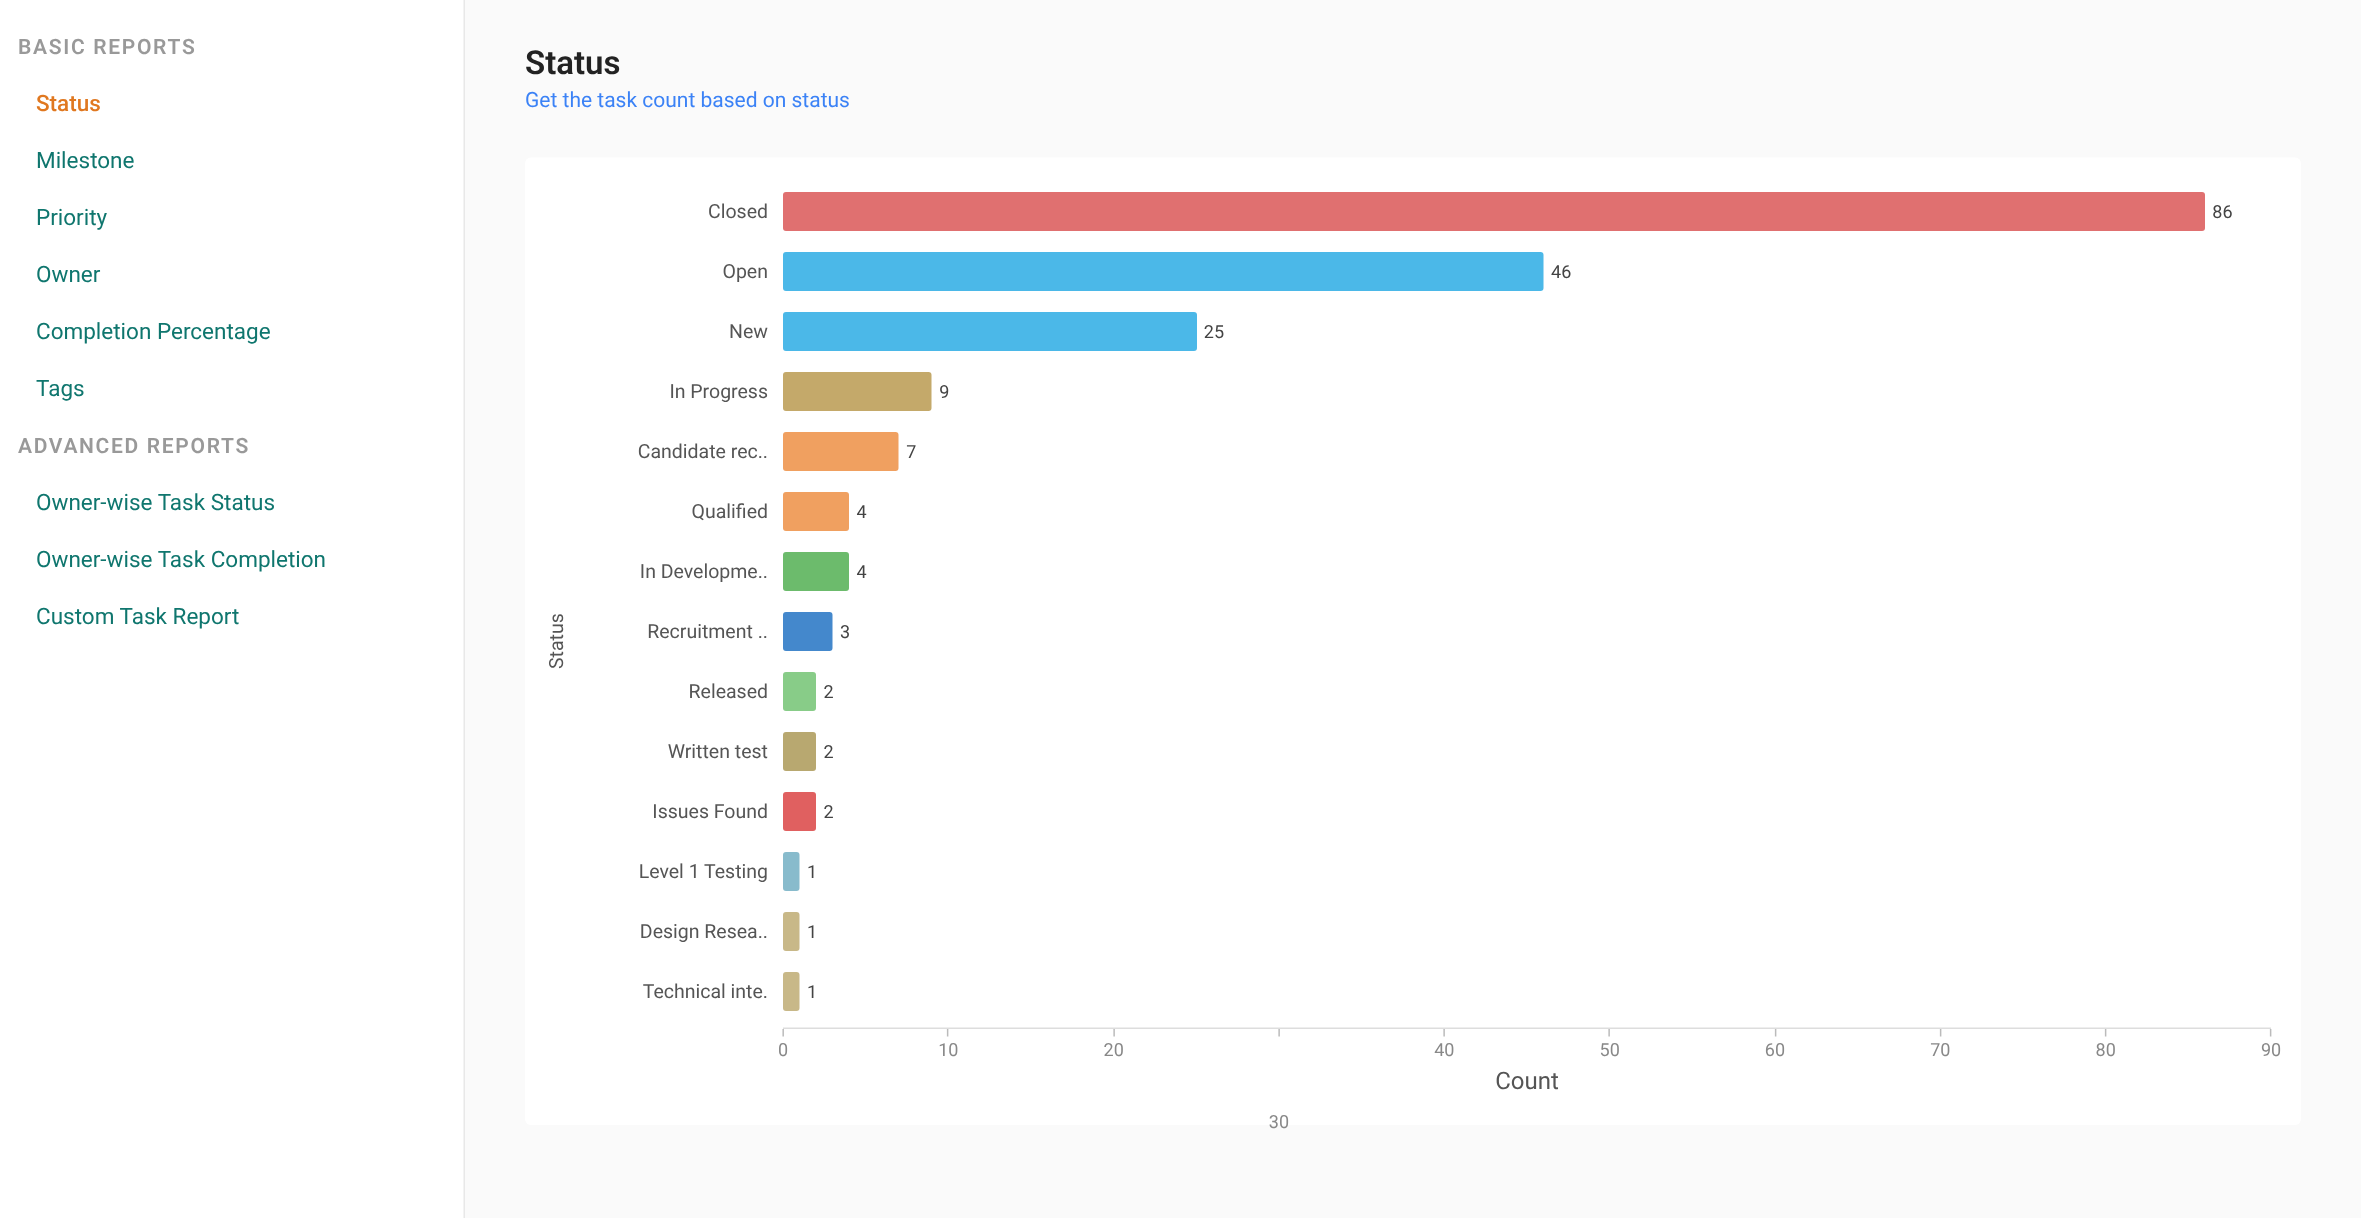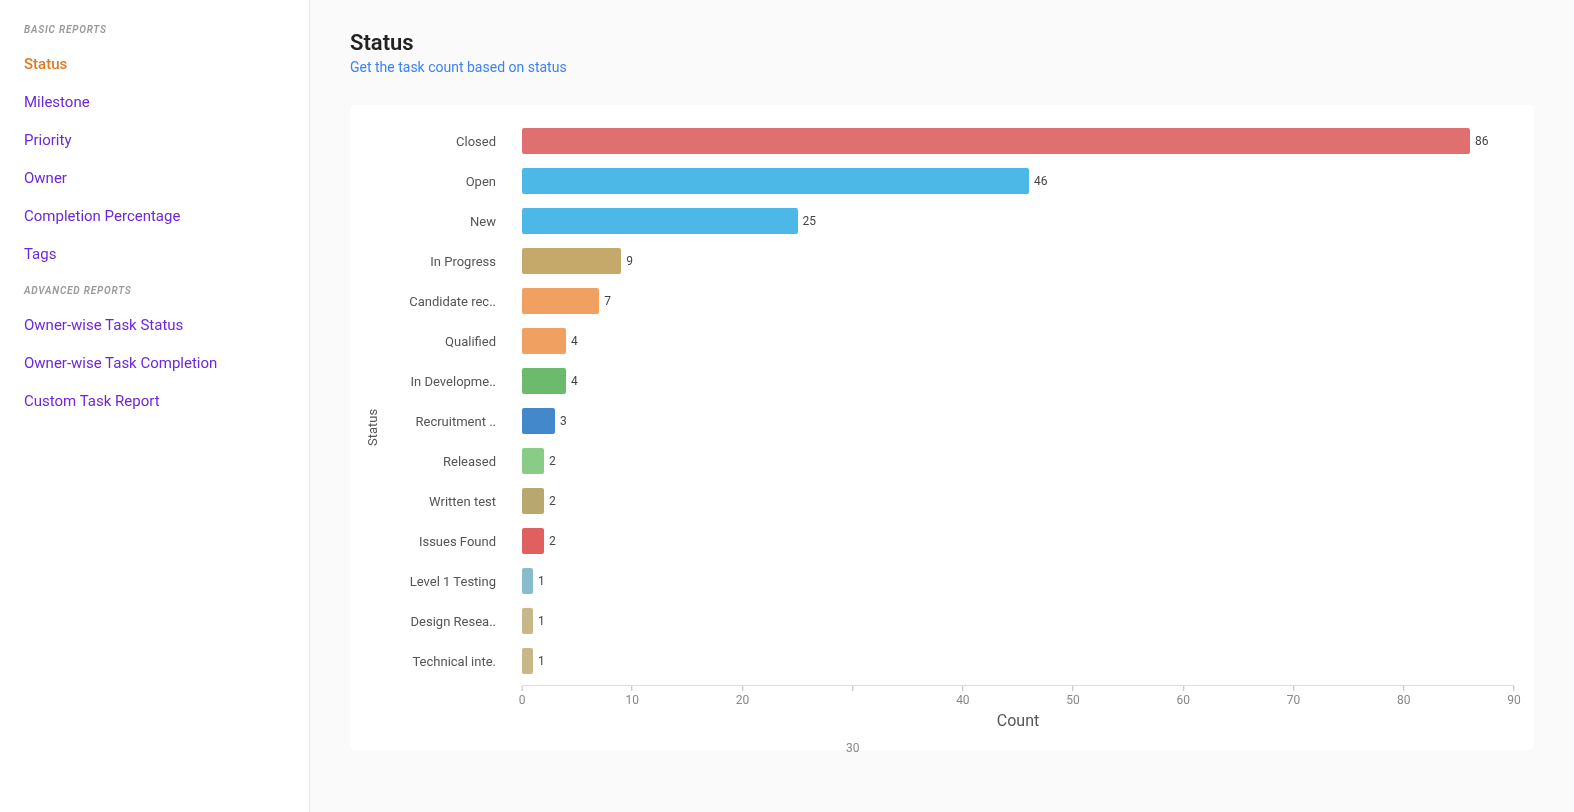--- a/index.html
+++ b/index.html
@@ -14,33 +14,32 @@
     
     .sidebar {
       width: 310px;
       min-width: 310px;
       background: #fff;
       border-right: 1px solid #e8e8e8;
       padding: 24px 0;
       overflow-y: auto;
     }
     .sidebar-section-label {
-      font-size: 10px;
+      font-size: 14px;
       font-weight: 600;
       color: #999;
       letter-spacing: 0.08em;
-      padding: 0 24px 10px 24px;
+      padding: 0 24px 10px 12px;
       text-transform: uppercase;
-      font-style: italic;
     }
     .sidebar-item {
       display: block;
       padding: 10px 24px;
       font-size: 15px;
-      color: #6d28d9;
+      color: #0f766e;
       cursor: pointer;
       text-decoration: none;
     }
     .sidebar-item.active { color: #e07820; font-weight: 500; }
     .sidebar-divider { margin: 12px 0; }
 
     
     .main {
       flex: 1;
       padding: 30px 40px;
@@ -98,21 +97,21 @@
       margin-bottom: 8px;
       height: 32px;
     }
 
     .bar-label {
       width: 130px;
       min-width: 130px;
       text-align: right;
       font-size: 13px;
       color: #555;
-      padding-right: 26px;
+      padding-right: 10px;
     }
 
     .bar-track {
       flex: 1;
       position: relative;
       height: 14px;
       display: flex;
       align-items: center;
     }
 

